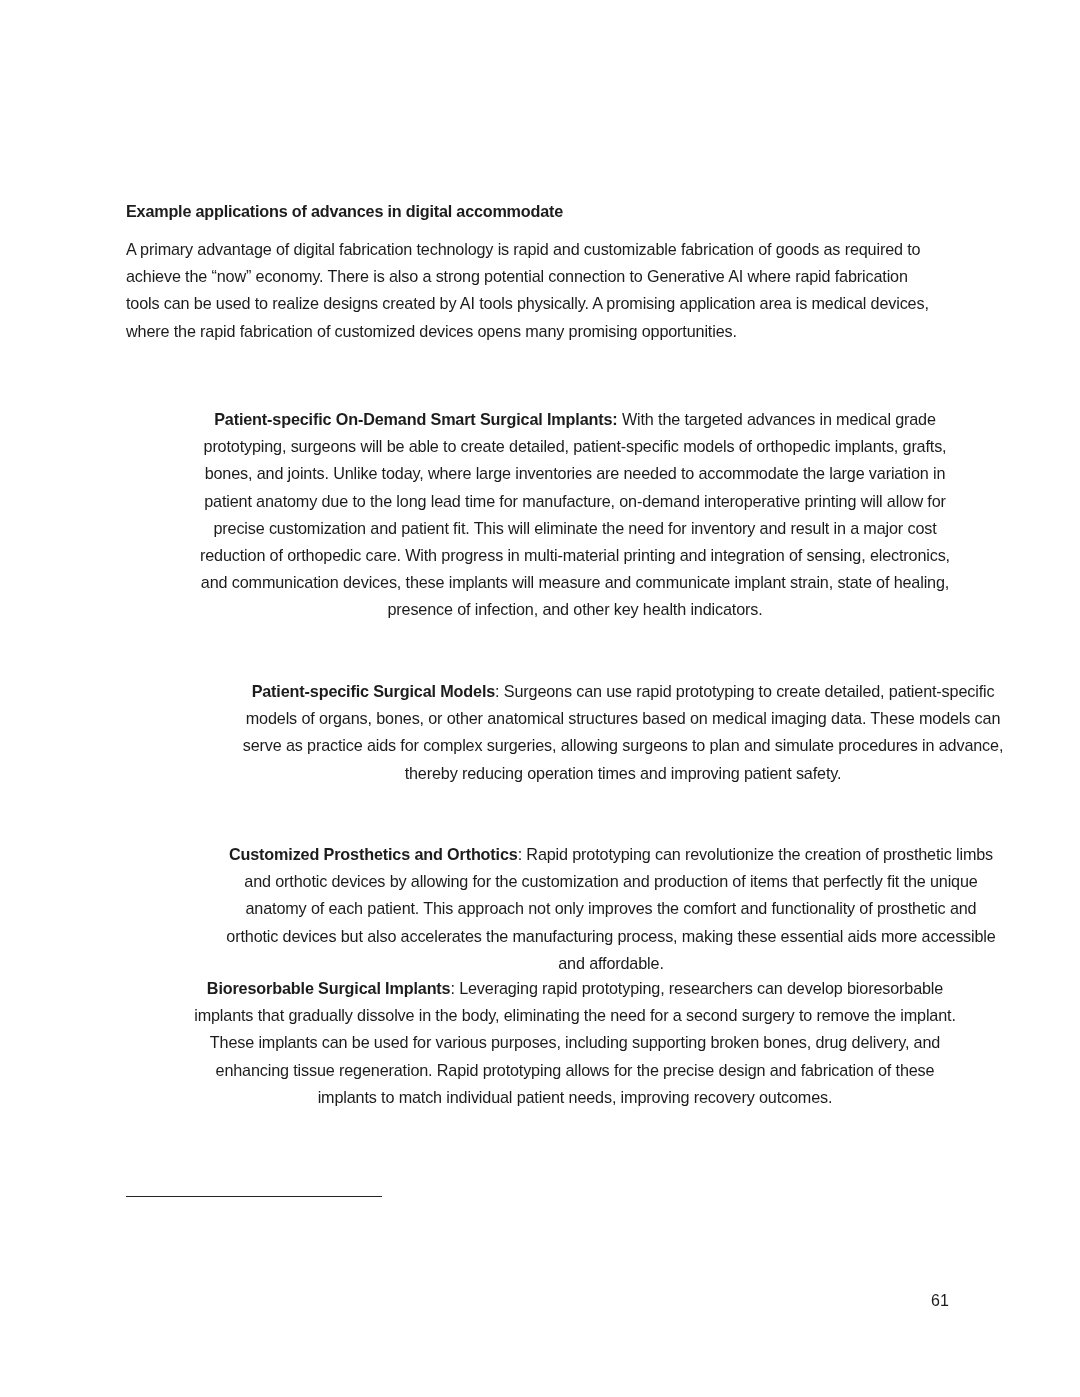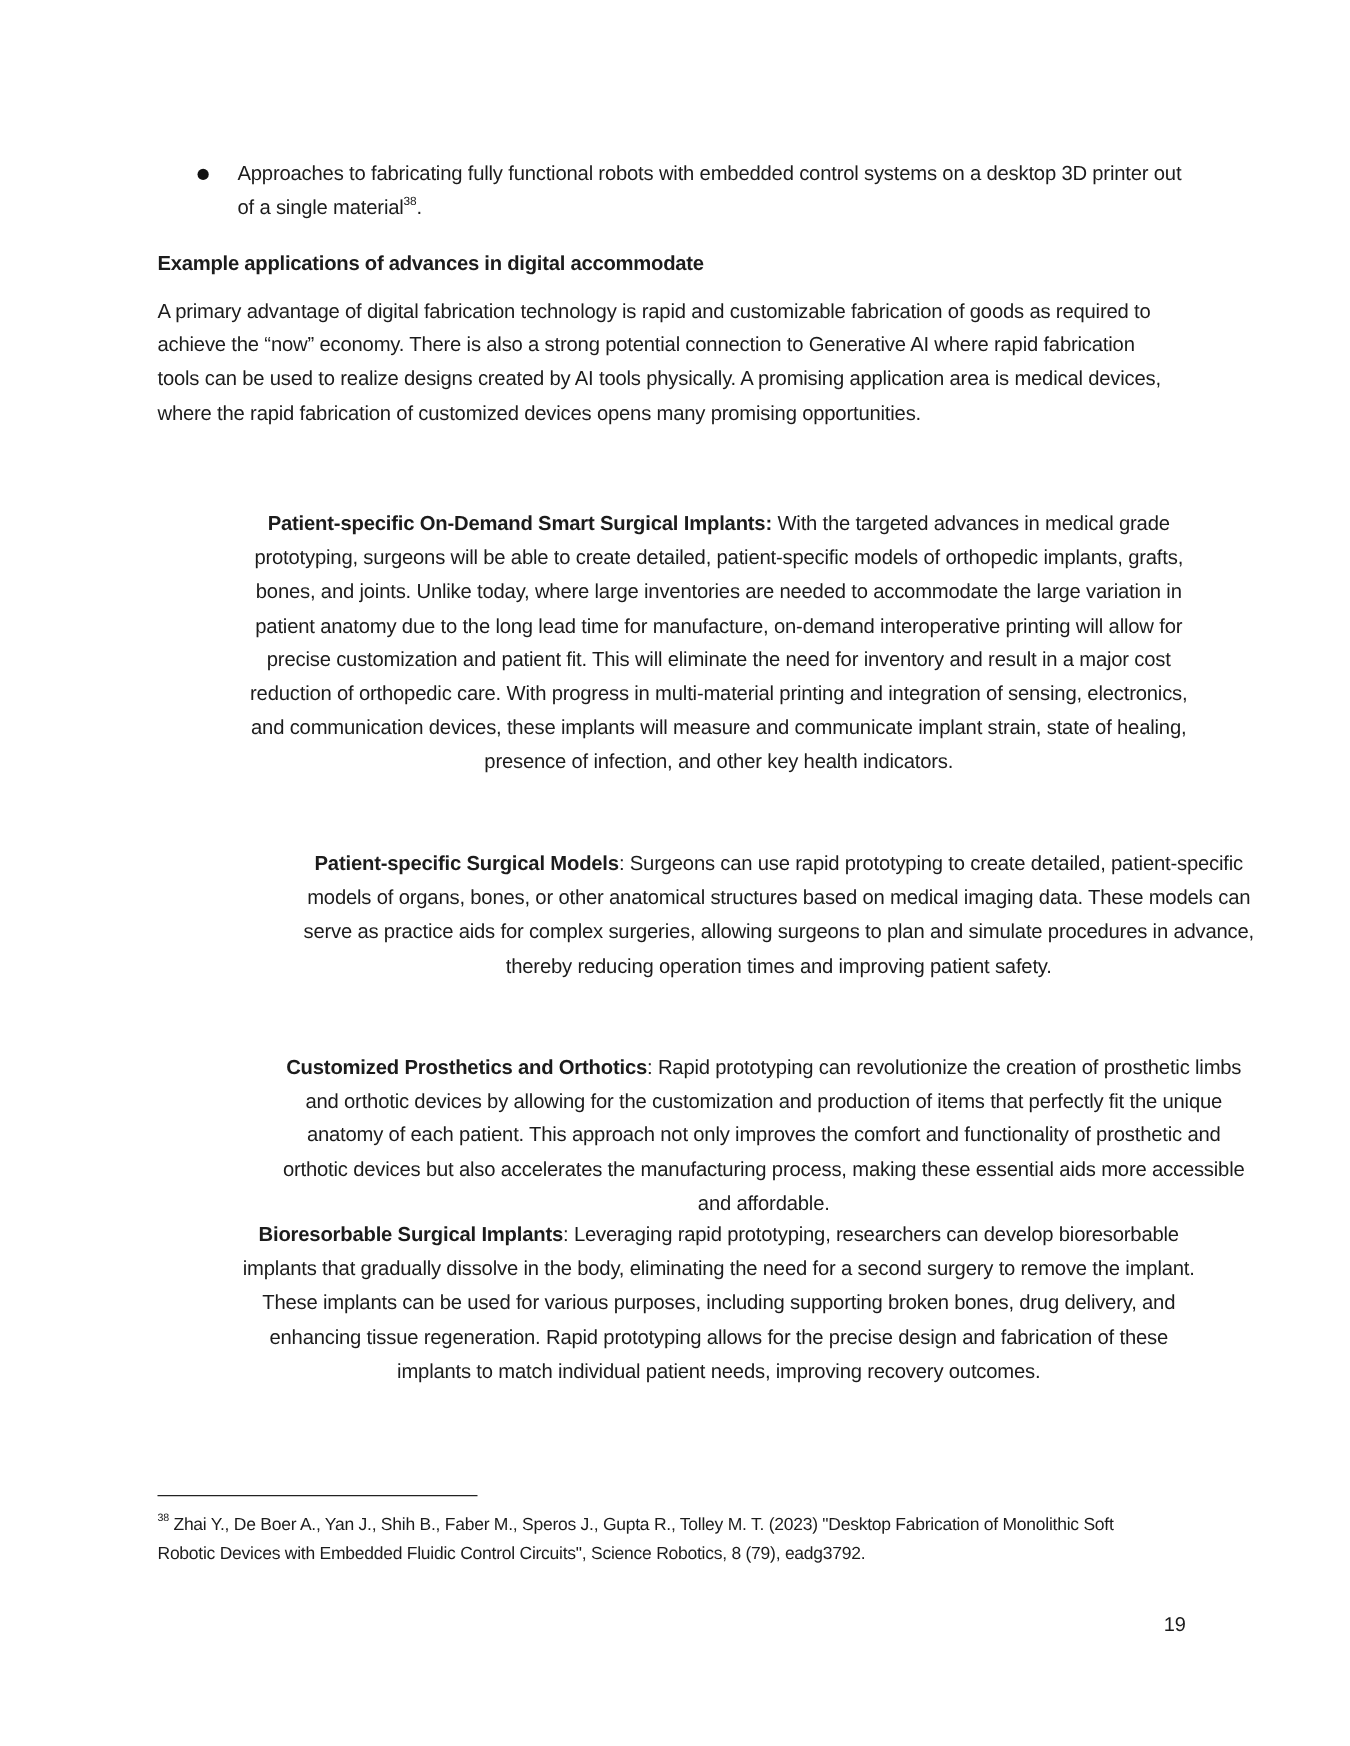--- a/index.html
+++ b/index.html
@@ -101,24 +101,20 @@
       top: 1290px;
       font-size: 16px;
       line-height: 22px;
     }
   </style>
 </head>
 <body>
 
 <div class="page">
 
-  <div class="bullet-item text">
-    <span class="bullet-dot"></span>
-    <div class="bullet-text"><span>Approaches to fabricating fully functional robots with embedded control systems on a desktop 3D printer out of a single material</span><sup>38</sup><span>.</span></div>
-  </div>
 
   <div class="section-heading">Example applications of advances in digital accommodate</div>
 
   <div class="intro-paragraph text">A primary advantage of digital fabrication technology is rapid and customizable fabrication of goods as required to achieve the “now” economy. There is also a strong potential connection to Generative AI where rapid fabrication tools can be used to realize designs created by AI tools physically. A promising application area is medical devices, where the rapid fabrication of customized devices opens many promising opportunities.</div>
 
   <div class="app-block text" style="top:406px;">
     <span class="app-title">Patient-specific On-Demand Smart Surgical Implants:</span><span> With the targeted advances in medical grade prototyping, surgeons will be able to create detailed, patient-specific models of orthopedic implants, grafts, bones, and joints. Unlike today, where large inventories are needed to accommodate the large variation in patient anatomy due to the long lead time for manufacture, on-demand interoperative printing will allow for precise customization and patient fit. This will eliminate the need for inventory and result in a major cost reduction of orthopedic care. With progress in multi-material printing and integration of sensing, electronics, and communication devices, these implants will measure and communicate implant strain, state of healing, presence of infection, and other key health indicators.</span>
   </div>
 
   <div class="app-block text" style="top:678px;margin-left:48px;">
@@ -128,17 +124,16 @@
   <div class="app-block text" style="top:841px;margin-left:36px;">
     <span class="app-title">Customized Prosthetics and Orthotics</span><span>: Rapid prototyping can revolutionize the creation of prosthetic limbs and orthotic devices by allowing for the customization and production of items that perfectly fit the unique anatomy of each patient. This approach not only improves the comfort and functionality of prosthetic and orthotic devices but also accelerates the manufacturing process, making these essential aids more accessible and affordable.</span>
   </div>
 
   <div class="app-block text" style="top:975px;">
     <span class="app-title">Bioresorbable Surgical Implants</span><span>: Leveraging rapid prototyping, researchers can develop bioresorbable implants that gradually dissolve in the body, eliminating the need for a second surgery to remove the implant. These implants can be used for various purposes, including supporting broken bones, drug delivery, and enhancing tissue regeneration. Rapid prototyping allows for the precise design and fabrication of these implants to match individual patient needs, improving recovery outcomes.</span>
   </div>
 
   <div class="footnote-rule"></div>
 
-  <div class="footnote"><sup>38</sup><span> Zhai Y., De Boer A., Yan J., Shih  B., Faber M., Speros J., Gupta R., Tolley M. T. (2023) "Desktop Fabrication of Monolithic Soft Robotic Devices with Embedded Fluidic Control Circuits", Science Robotics, 8 (79), eadg3792.</span></div>
 
-  <div class="page-number">19</div>
+  <div class="page-number">61</div>
 
 </div>
 
 </body></html>

